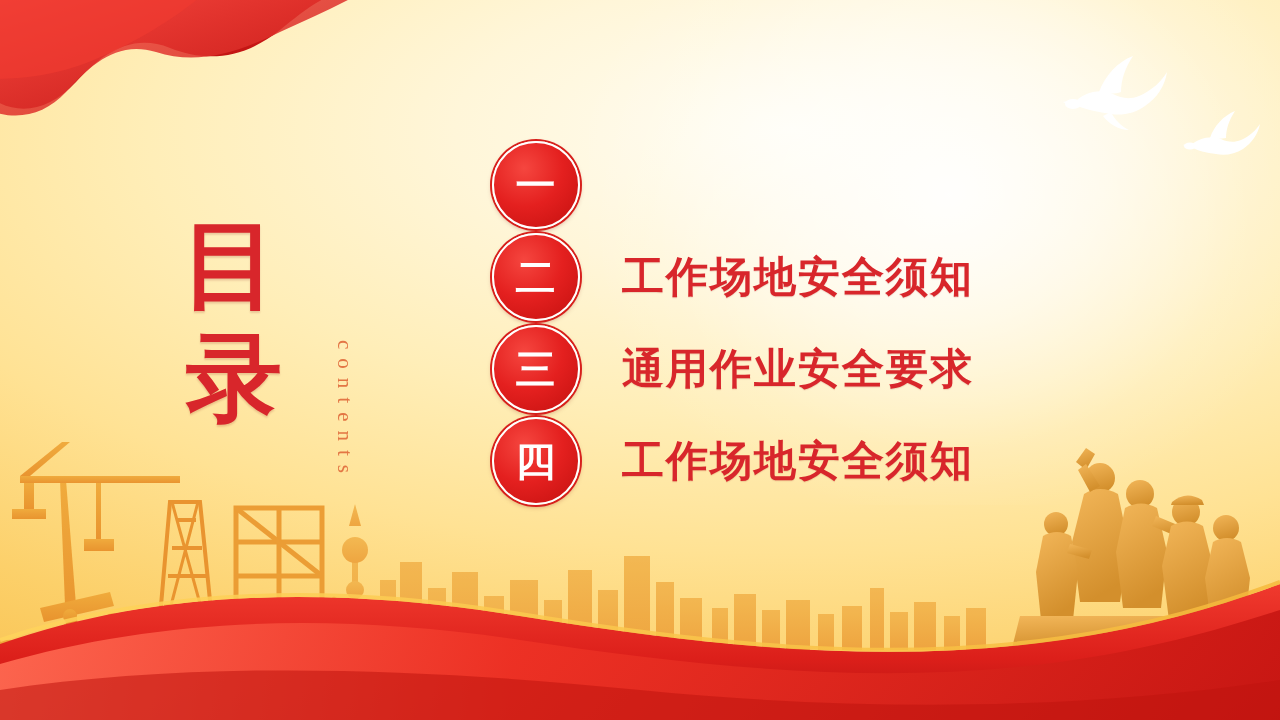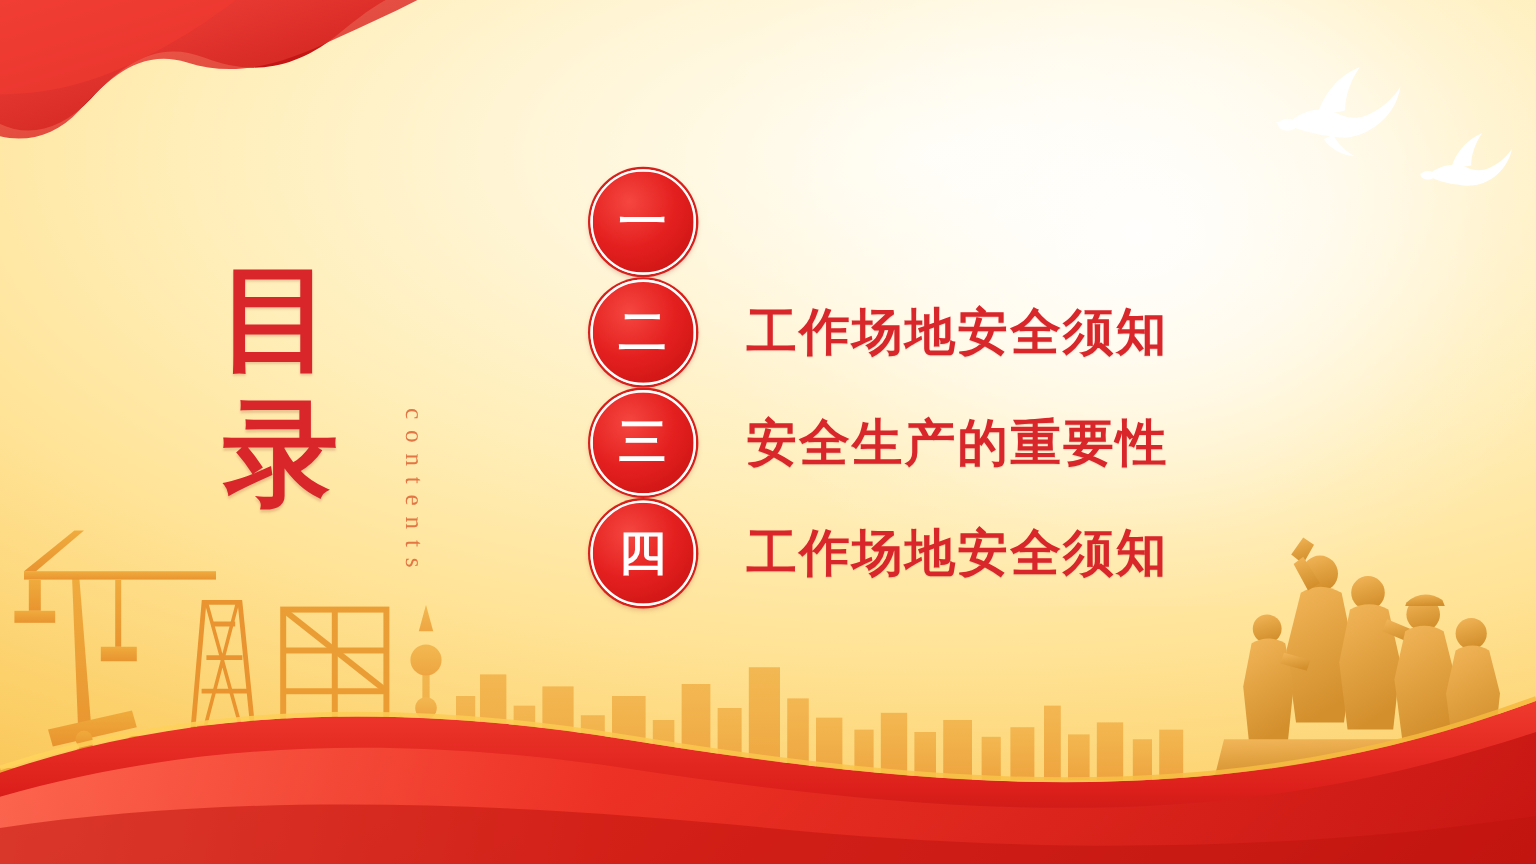--- a/index.html
+++ b/index.html
@@ -208,21 +208,21 @@
     <div class="toc-row">
       <div class="badge">
           <span>二</span>
         </div>
       <div class="toc-text">工作场地安全须知</div>
     </div>
     <div class="toc-row">
       <div class="badge">
           <span>三</span>
         </div>
-      <div class="toc-text">安全生产的重要性</div>
+      <div class="toc-text">通用作业安全要求</div>
     </div>
     <div class="toc-row">
       <div class="badge">
           <span>四</span>
         </div>
       <div class="toc-text">工作场地安全须知</div>
     </div>
   </div>
 
   <svg class="silhouette" viewBox="0 0 1280 230">

